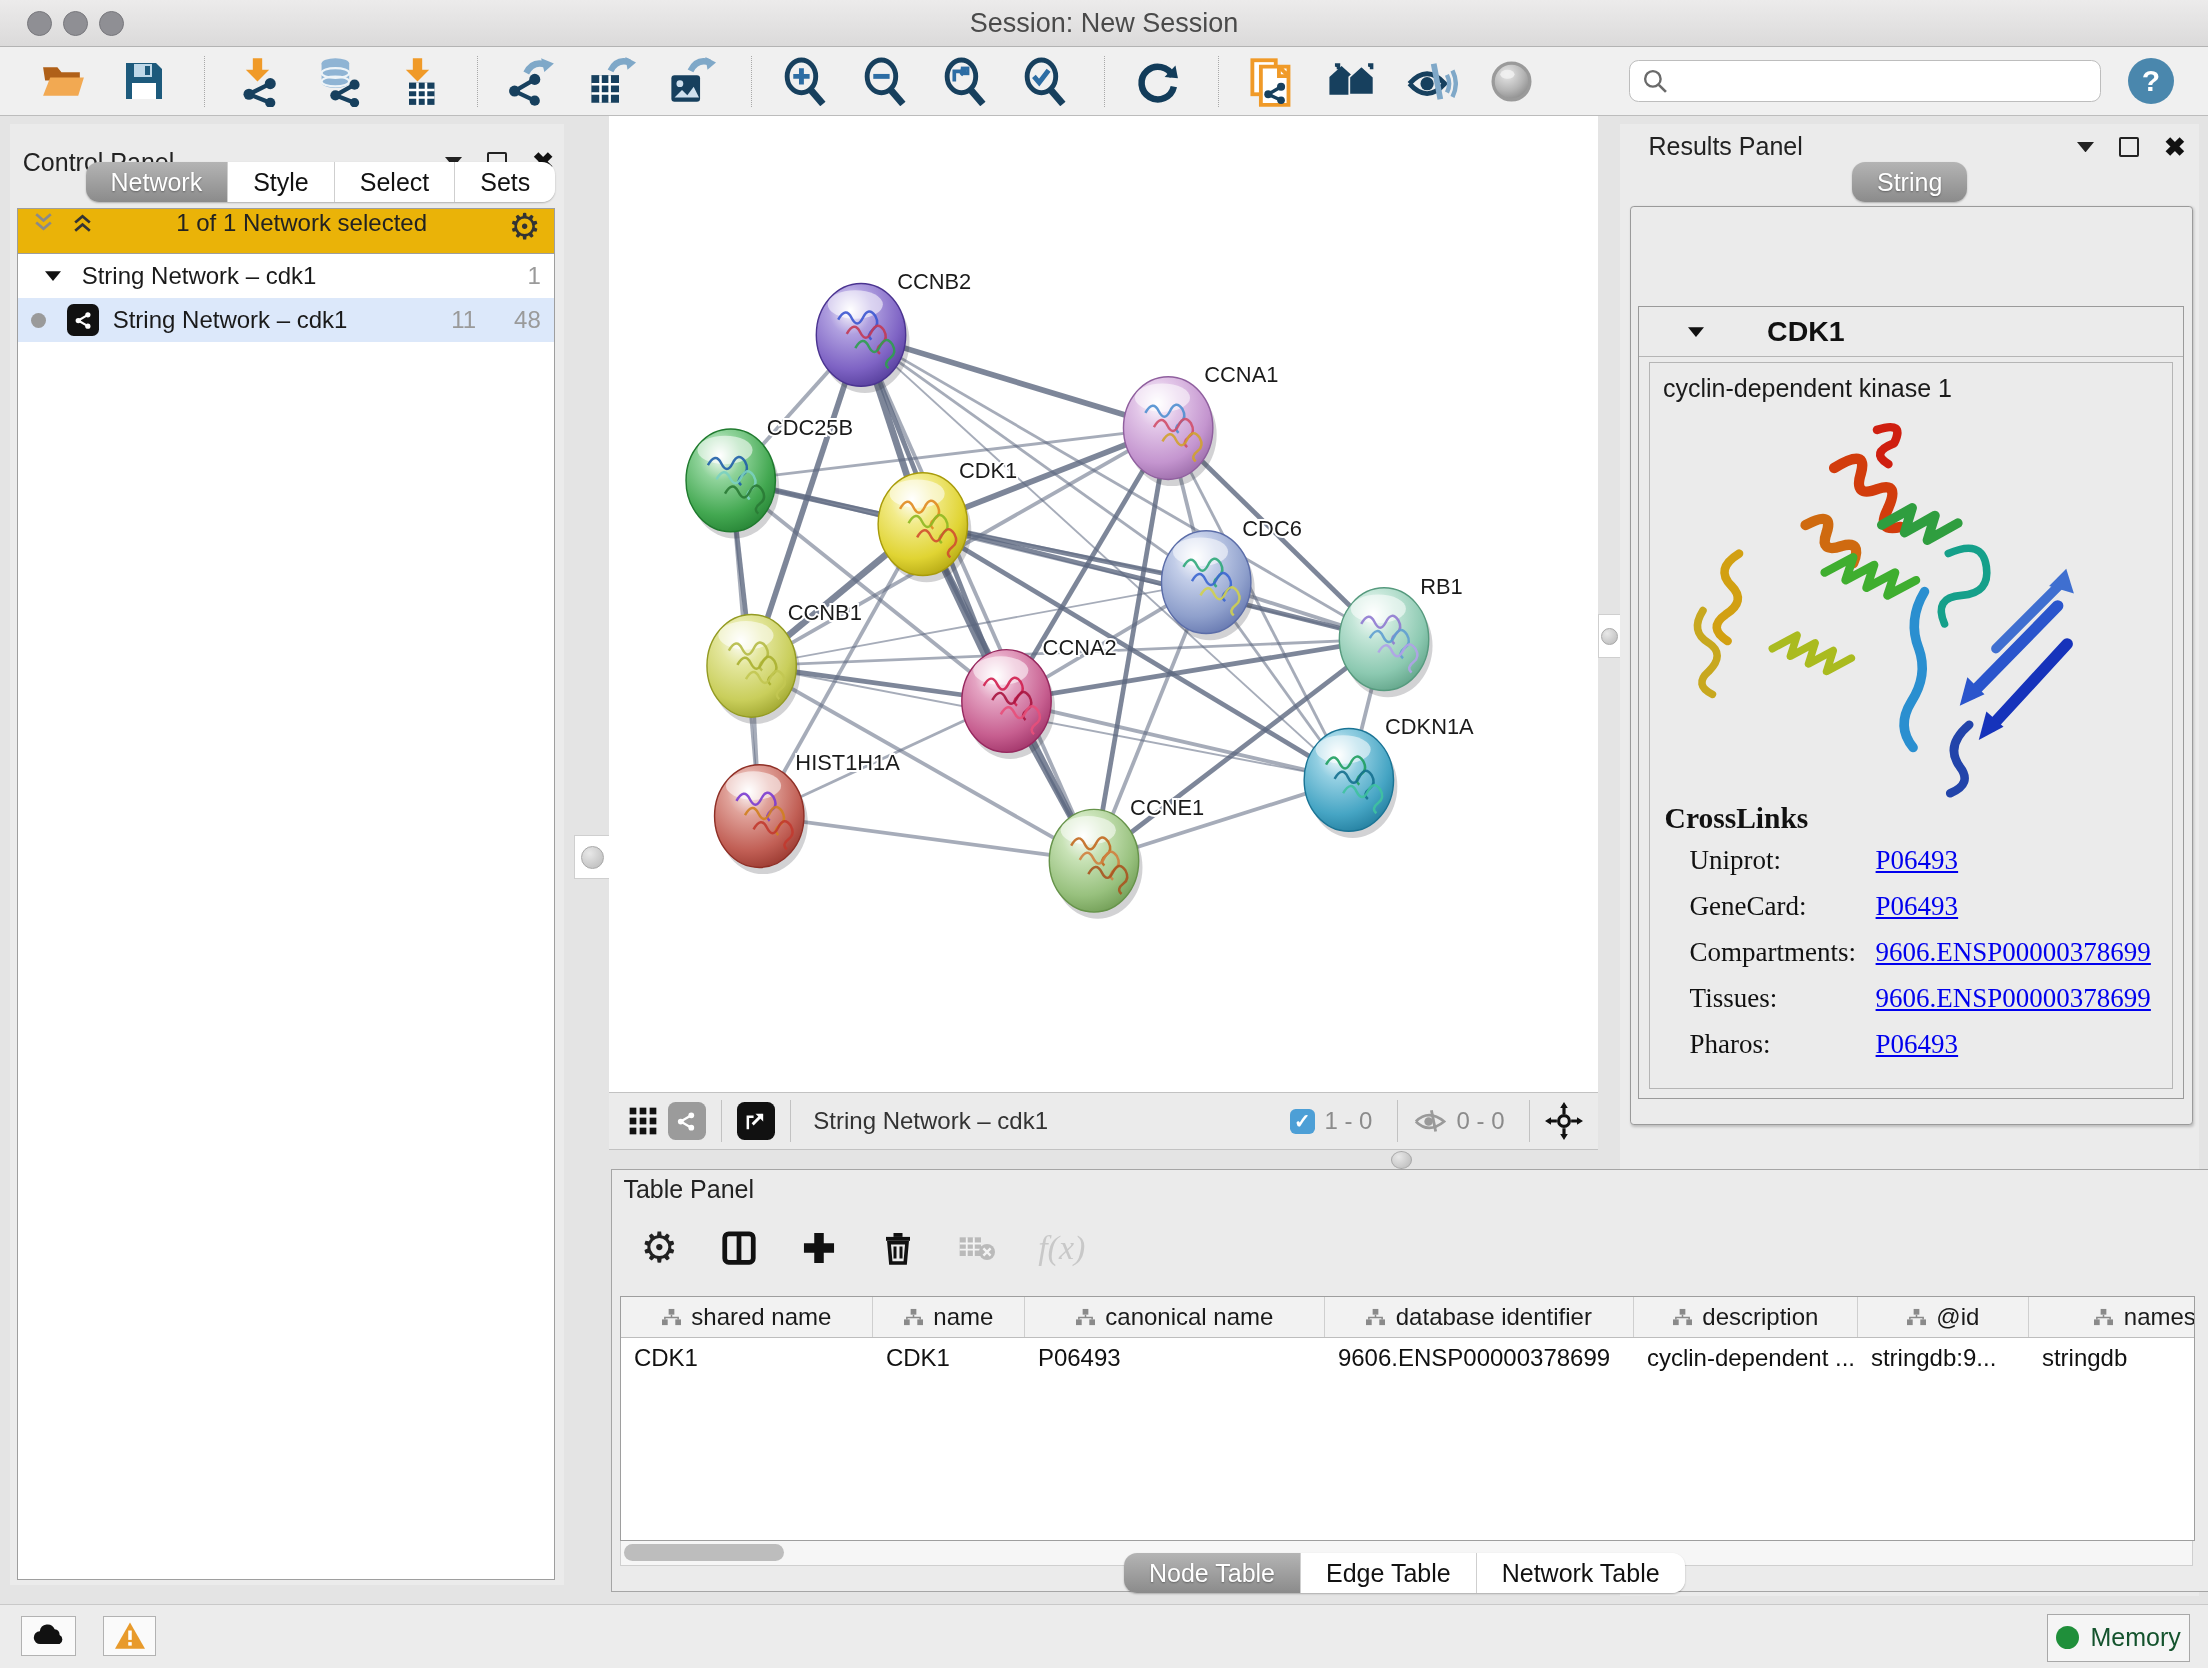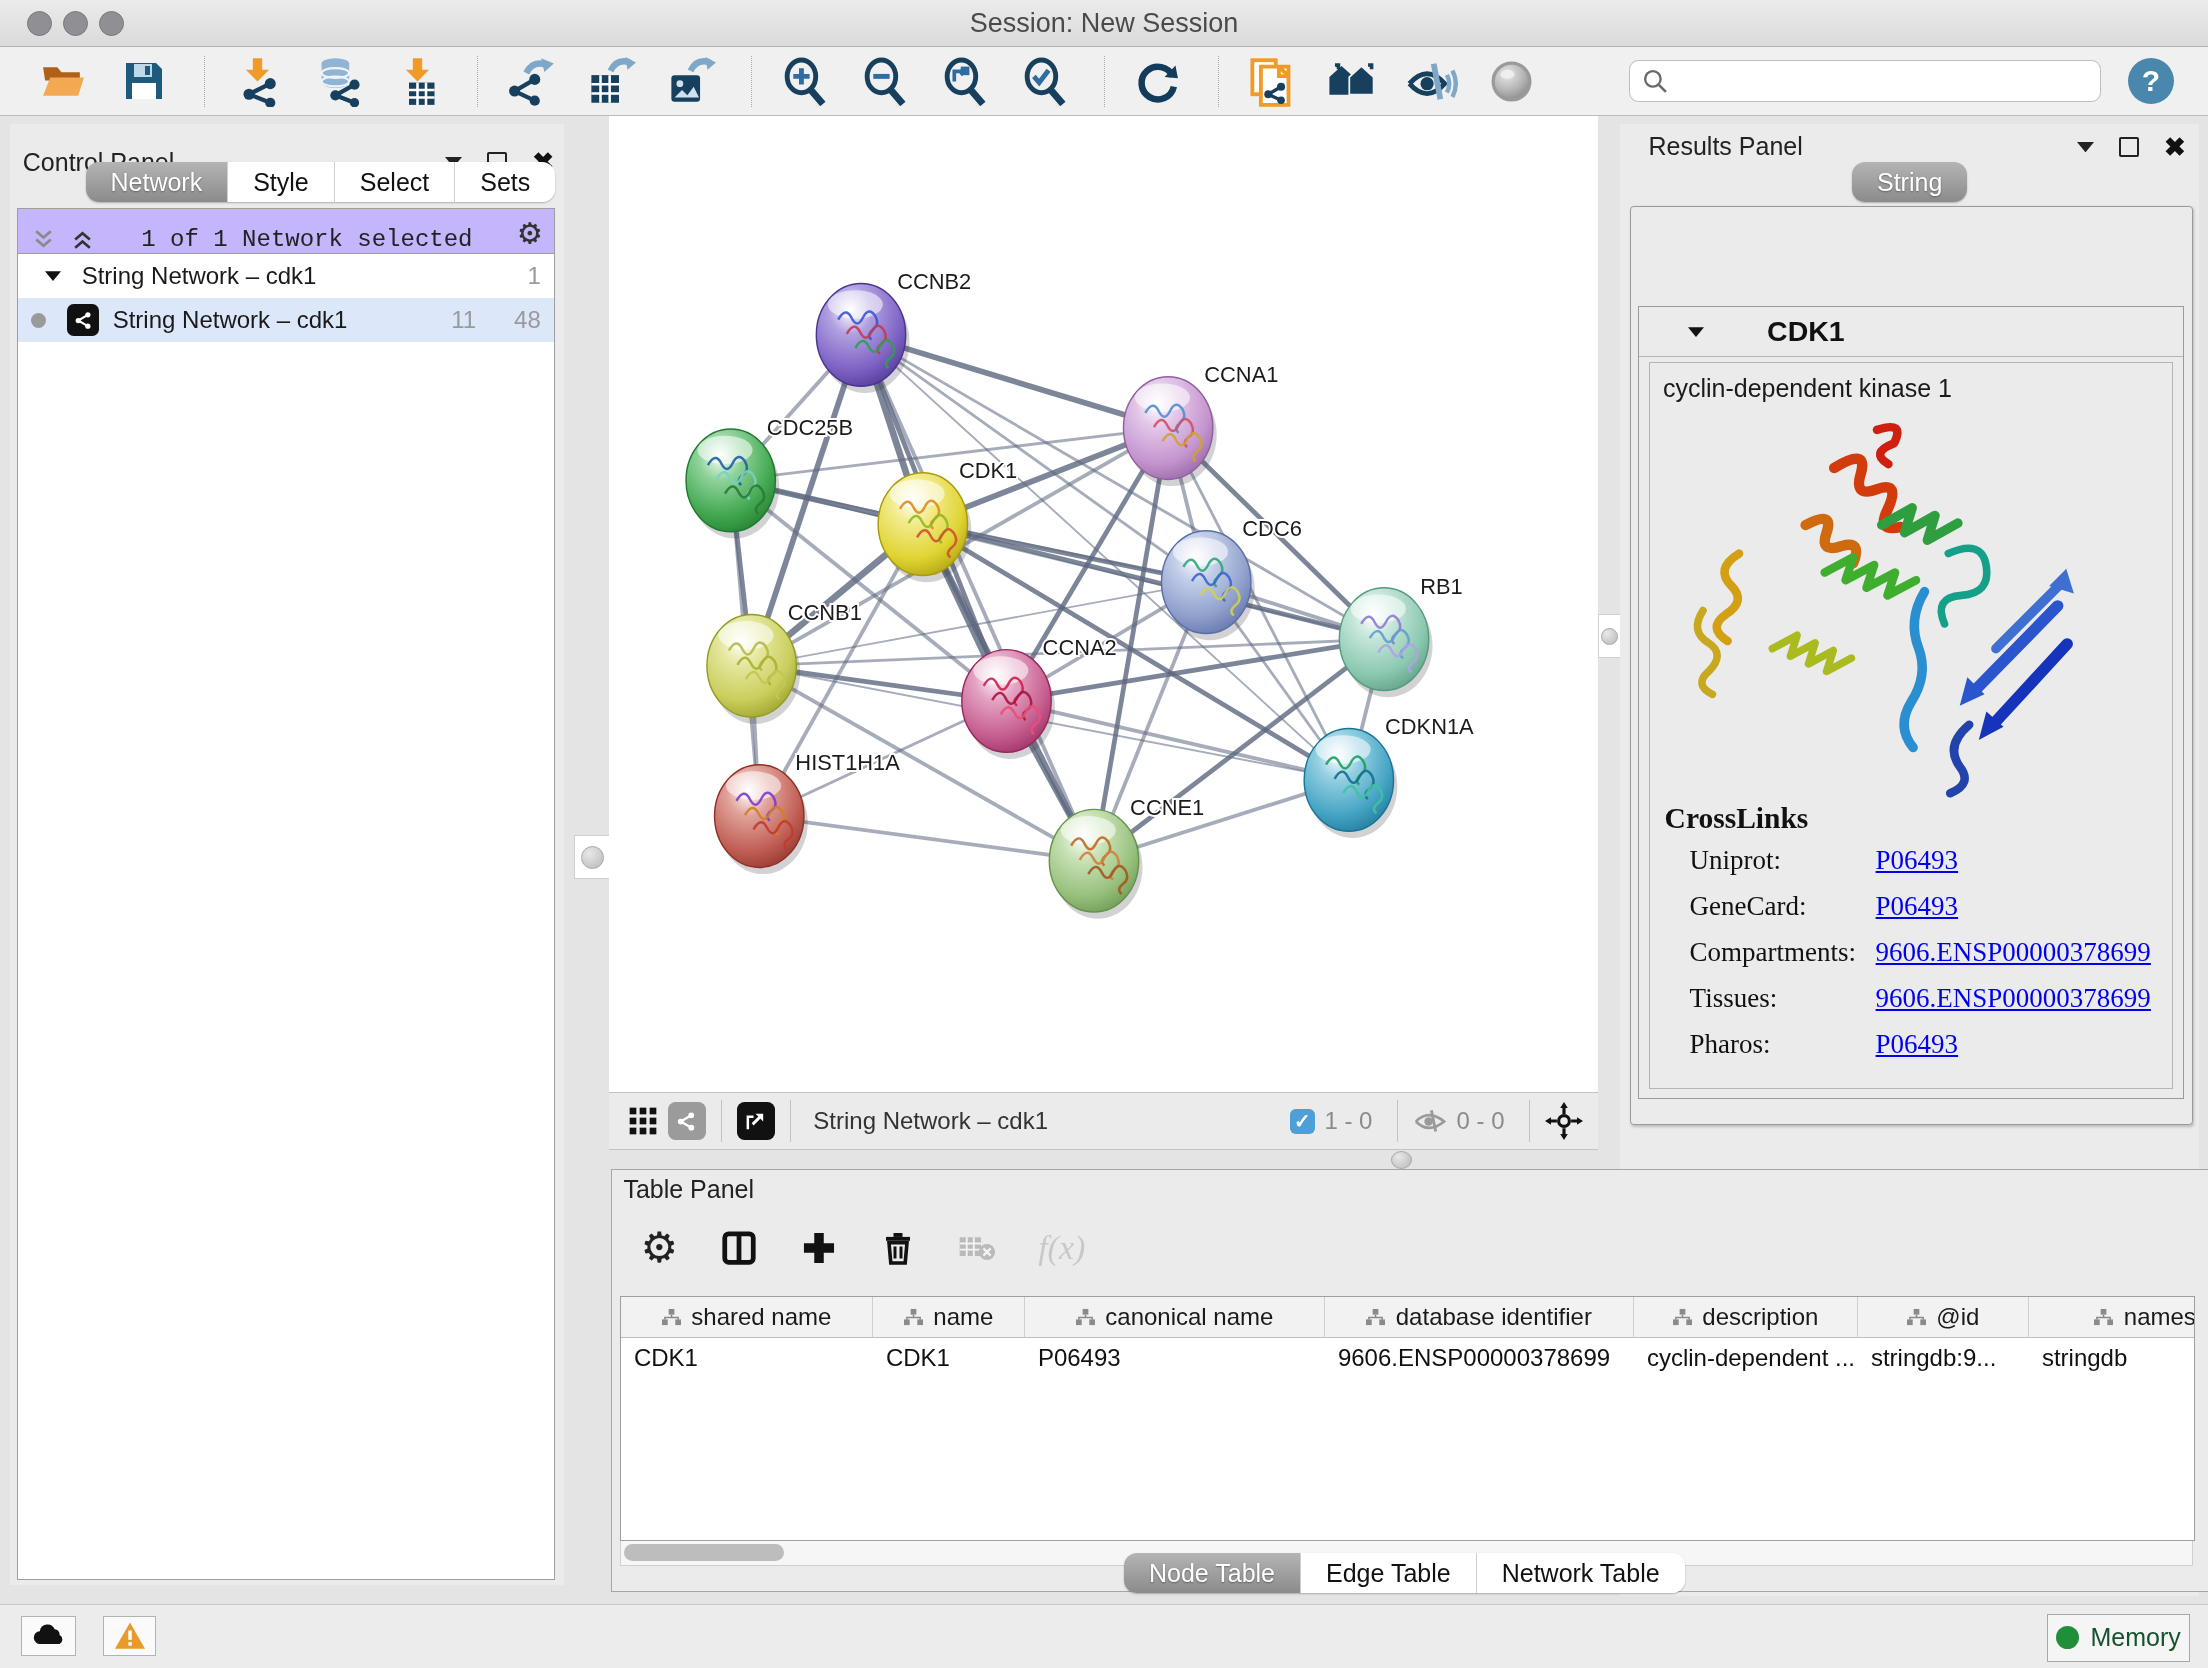--- a/index.html
+++ b/index.html
@@ -43,21 +43,21 @@
     background:#fff;color:#111;border-right:1px solid #cfcfcf;padding:0 25px;}
   .tab:last-child{border-right:none;}
   .tab.selected{background:linear-gradient(#b4b4b4,#8b8b8b);color:#fff;text-shadow:0 1px 1.9px rgba(0,0,0,.35);}
 
   
   .control-panel{position:absolute;left:9.5px;top:124px;width:554px;height:1461px;background:#ebebeb;}
   .cp-header{position:absolute;left:13.3px;top:19px;right:9.5px;height:38px;display:flex;align-items:center;justify-content:flex-end;}
   .cp-tabs{position:absolute;left:76px;top:38px;}
   .cp-box{position:absolute;left:7.6px;top:84px;width:536px;height:1370px;background:#ffffff;
     border:1.9px solid #9e9e9e;}
-  .cp-status{height:44px;background:#c4b5fd;border-bottom:1.9px solid #9e9e9e;display:flex;align-items:flex-end;padding:0 13.3px;font-family:Liberation Mono, monospace;}
+  .cp-status{height:44px;background:#eab308;border-bottom:1.9px solid #9e9e9e;display:flex;align-items:flex-start;padding:0 13.3px;}
   .cp-status .stat-text{flex:1;text-align:center;font-size:24px;color:#222;}
   .cp-row{height:44px;display:flex;align-items:center;font-size:24px;color:#1a1a1a;padding:0 13.3px;}
   .cp-row.selected{background:#dce8fa;}
   .cp-count{color:#9a9a9a;}
   .share-badge{width:32px;height:32px;border-radius:6.7px;background:#111;display:flex;align-items:center;justify-content:center;margin-right:13.3px;}
   .gray-dot{width:15px;height:15px;border-radius:50%;background:#9a9a9a;margin-right:21px;}
 
   
   .net-canvas{position:absolute;left:609px;top:116px;width:989px;height:976px;background:#ffffff;}
   .net-bar{position:absolute;left:609px;top:1092px;width:989px;height:56px;background:#ebebeb;

